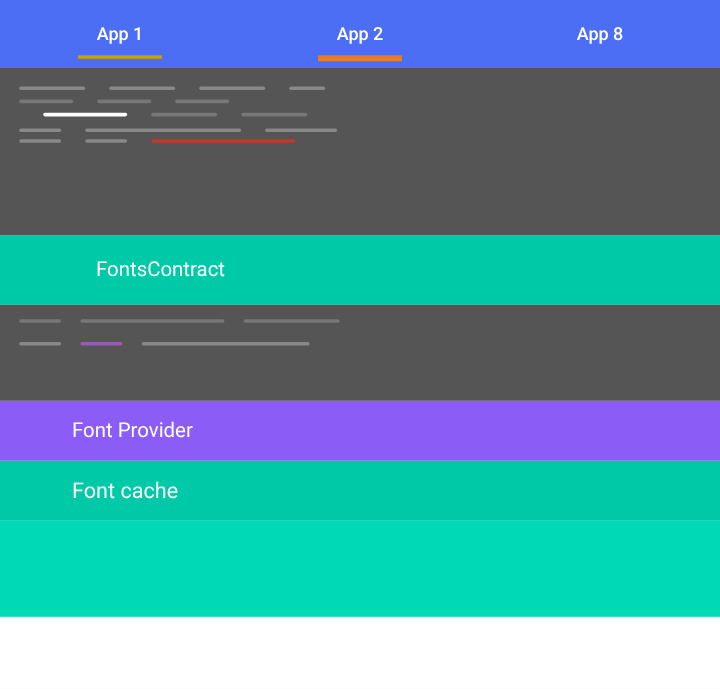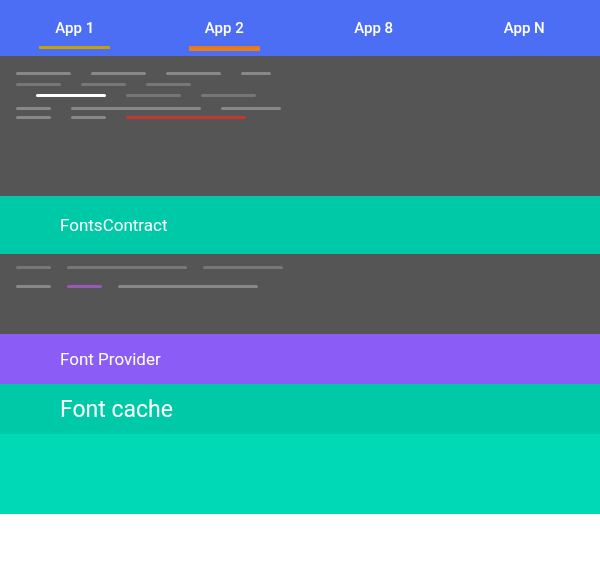--- a/index.html
+++ b/index.html
@@ -56,21 +56,21 @@
       padding: 12px 16px;
     }
 
     
     .green-section-1 {
       background: #00C9A7;
       width: 100%;
       height: 58px;
       display: flex;
       align-items: center;
-      padding-left: 60px;
+      padding-left: 80px;
     }
 
     .green-section-1 .label {
       color: white;
       font-size: 17px;
       font-weight: 400;
     }
 
     
     .dark-section-2 {
@@ -106,21 +106,21 @@
       background: #00C9A7;
       width: 100%;
       height: 50px;
       display: flex;
       align-items: center;
       padding-left: 60px;
     }
 
     .green-section-3 .label {
       color: white;
-      font-size: 23px;
+      font-size: 18px;
       font-weight: 400;
     }
 
     
     .green-section-bottom {
       background: #00D9B5;
       width: 100%;
       flex: 1;
       min-height: 80px;
     }
@@ -156,23 +156,20 @@
       <span>App 1</span>
       <div style="position:absolute;bottom:-4px;left:0;width:100%;height:3px;background:#c8a000;"></div>
     </div>
     <div class="app-tab app2-tab" style="position:relative;">
       <span>App 2</span>
       <div style="position:absolute;bottom:-4px;left:0;width:100%;height:3px;background:#e8781a;"></div>
     </div>
     <div class="app-tab">
       <span>App 8</span>
     </div>
-    <div class="app-tab">
-      <span>App N</span>
-    </div>
   </div>
 
   <div class="dark-section-1">
 
     <div style="display:flex;gap:20px;margin-bottom:8px;margin-top:4px;">
       <div class="line-segment" style="width:55px;background:#888;"></div>
       <div class="line-segment" style="width:55px;background:#888;"></div>
       <div class="line-segment" style="width:55px;background:#888;"></div>
       <div class="line-segment" style="width:30px;background:#888;"></div>
     </div>

